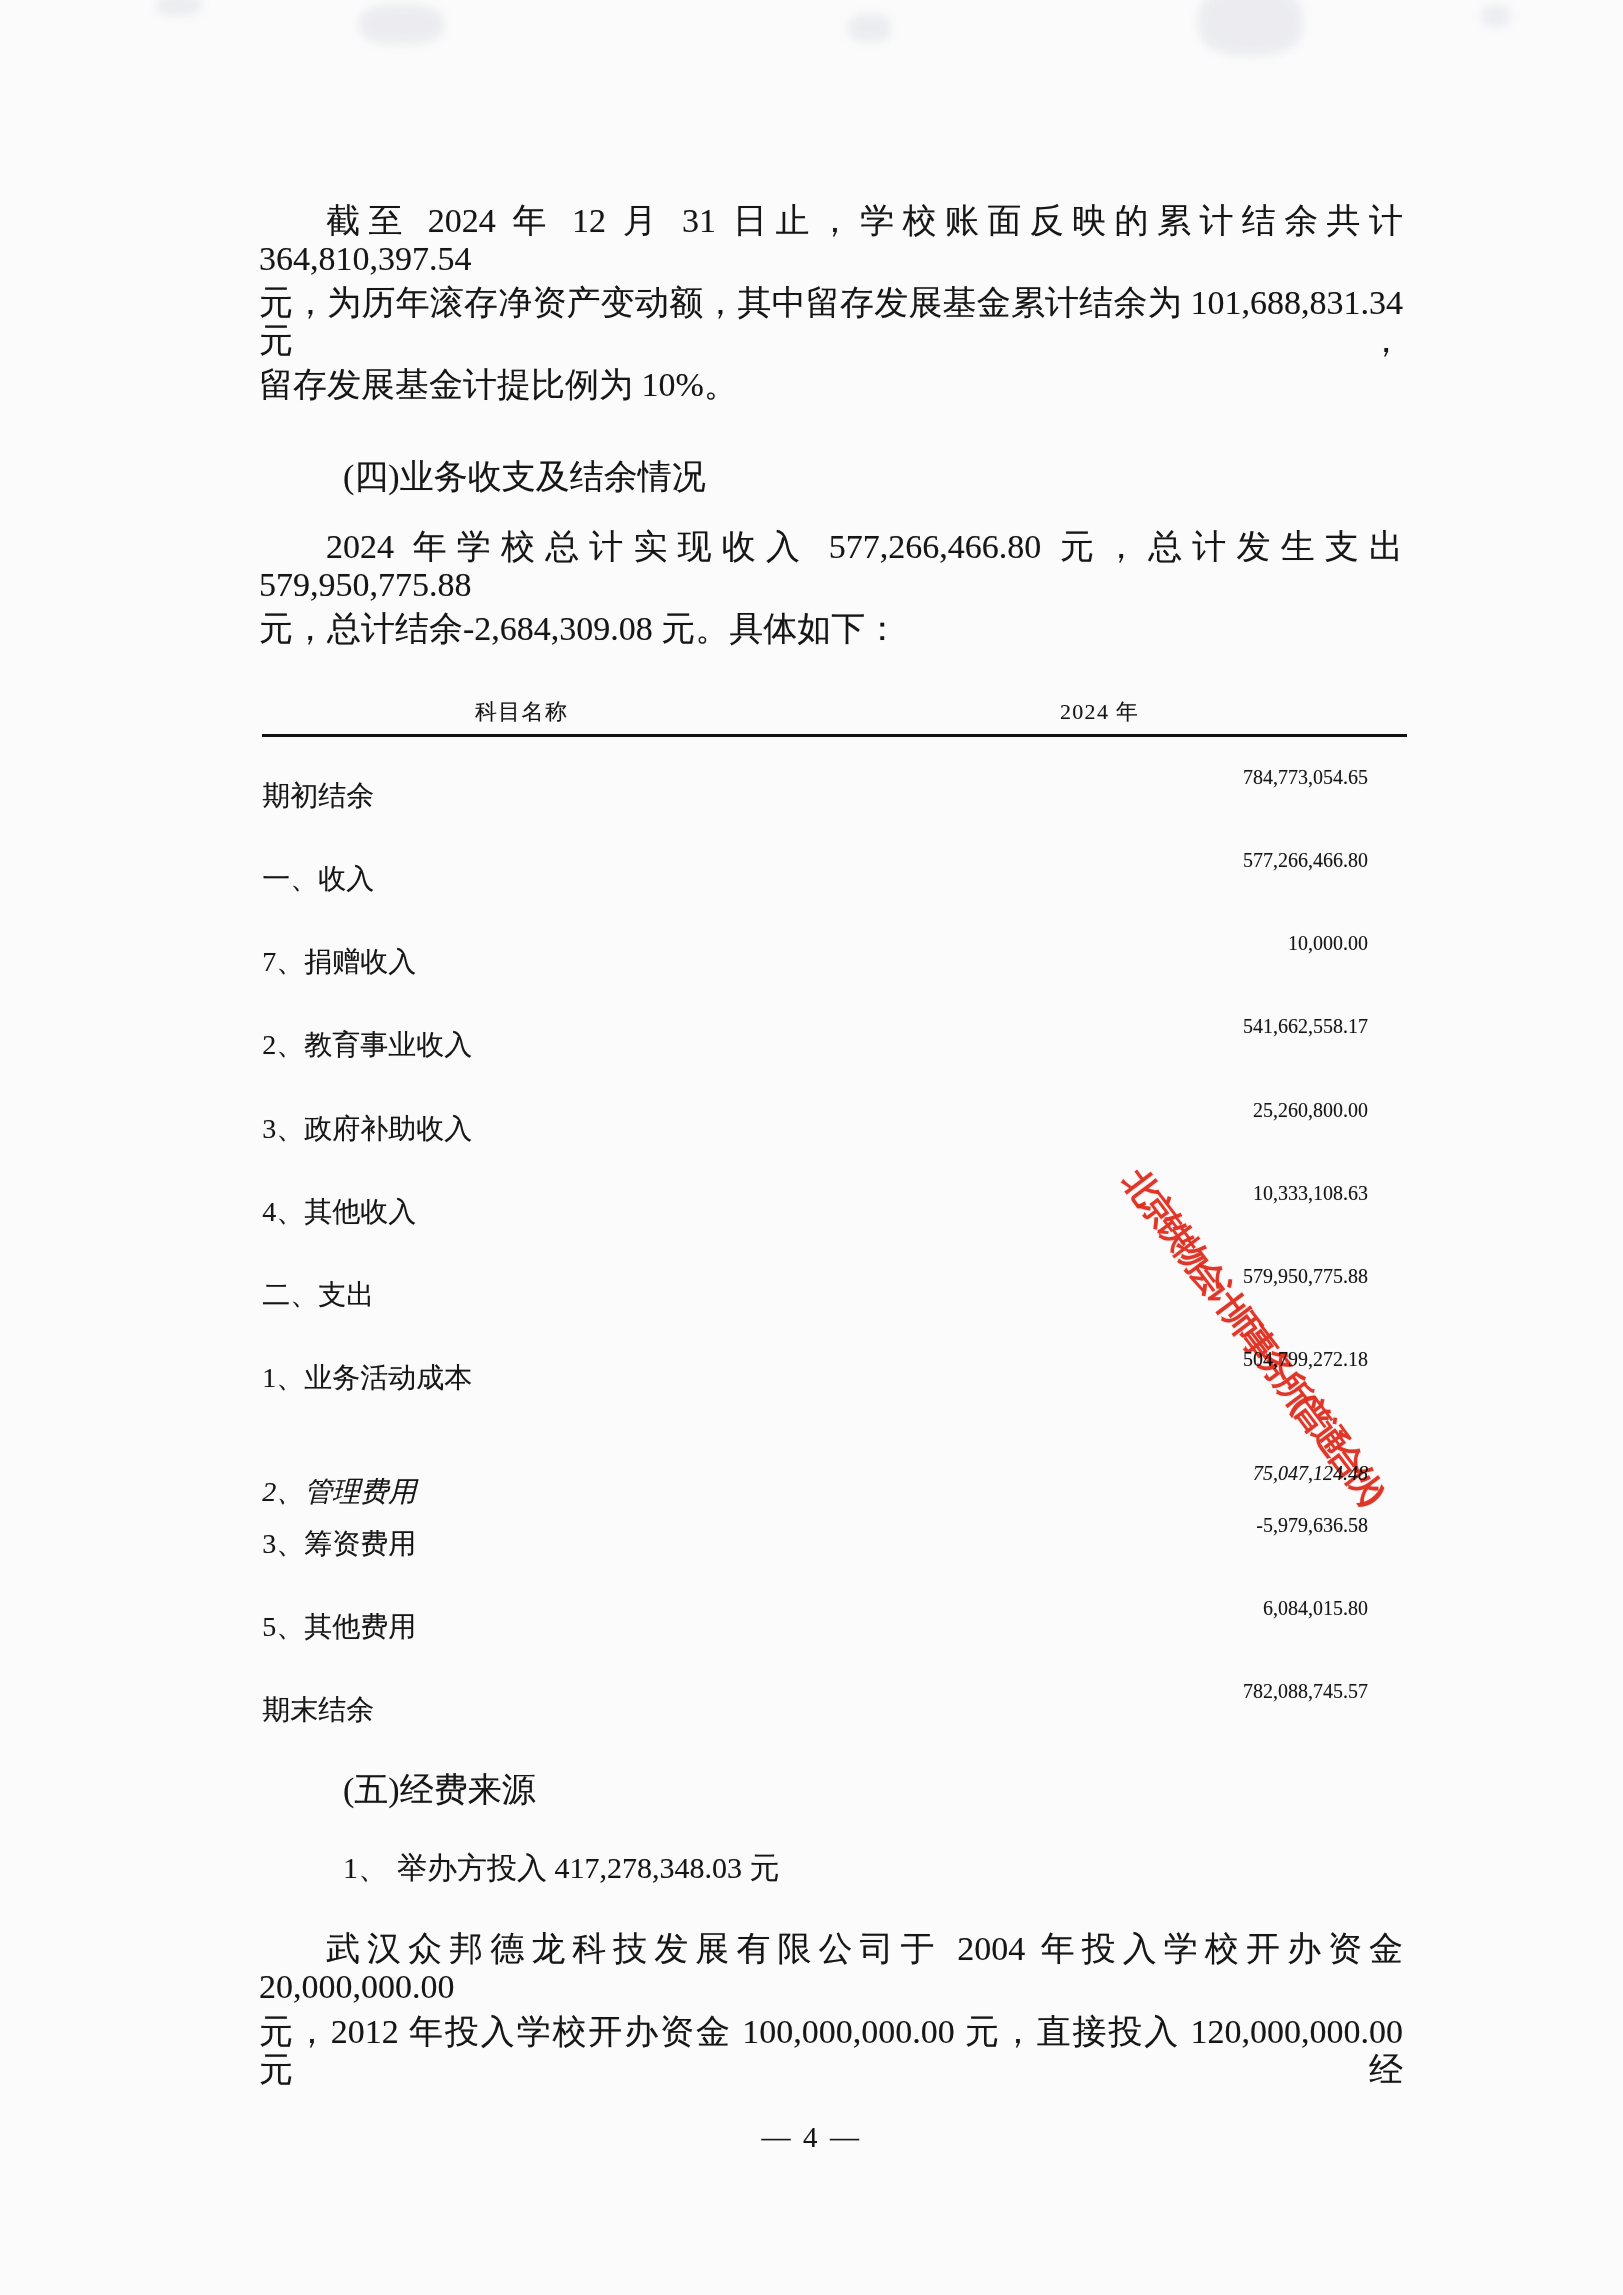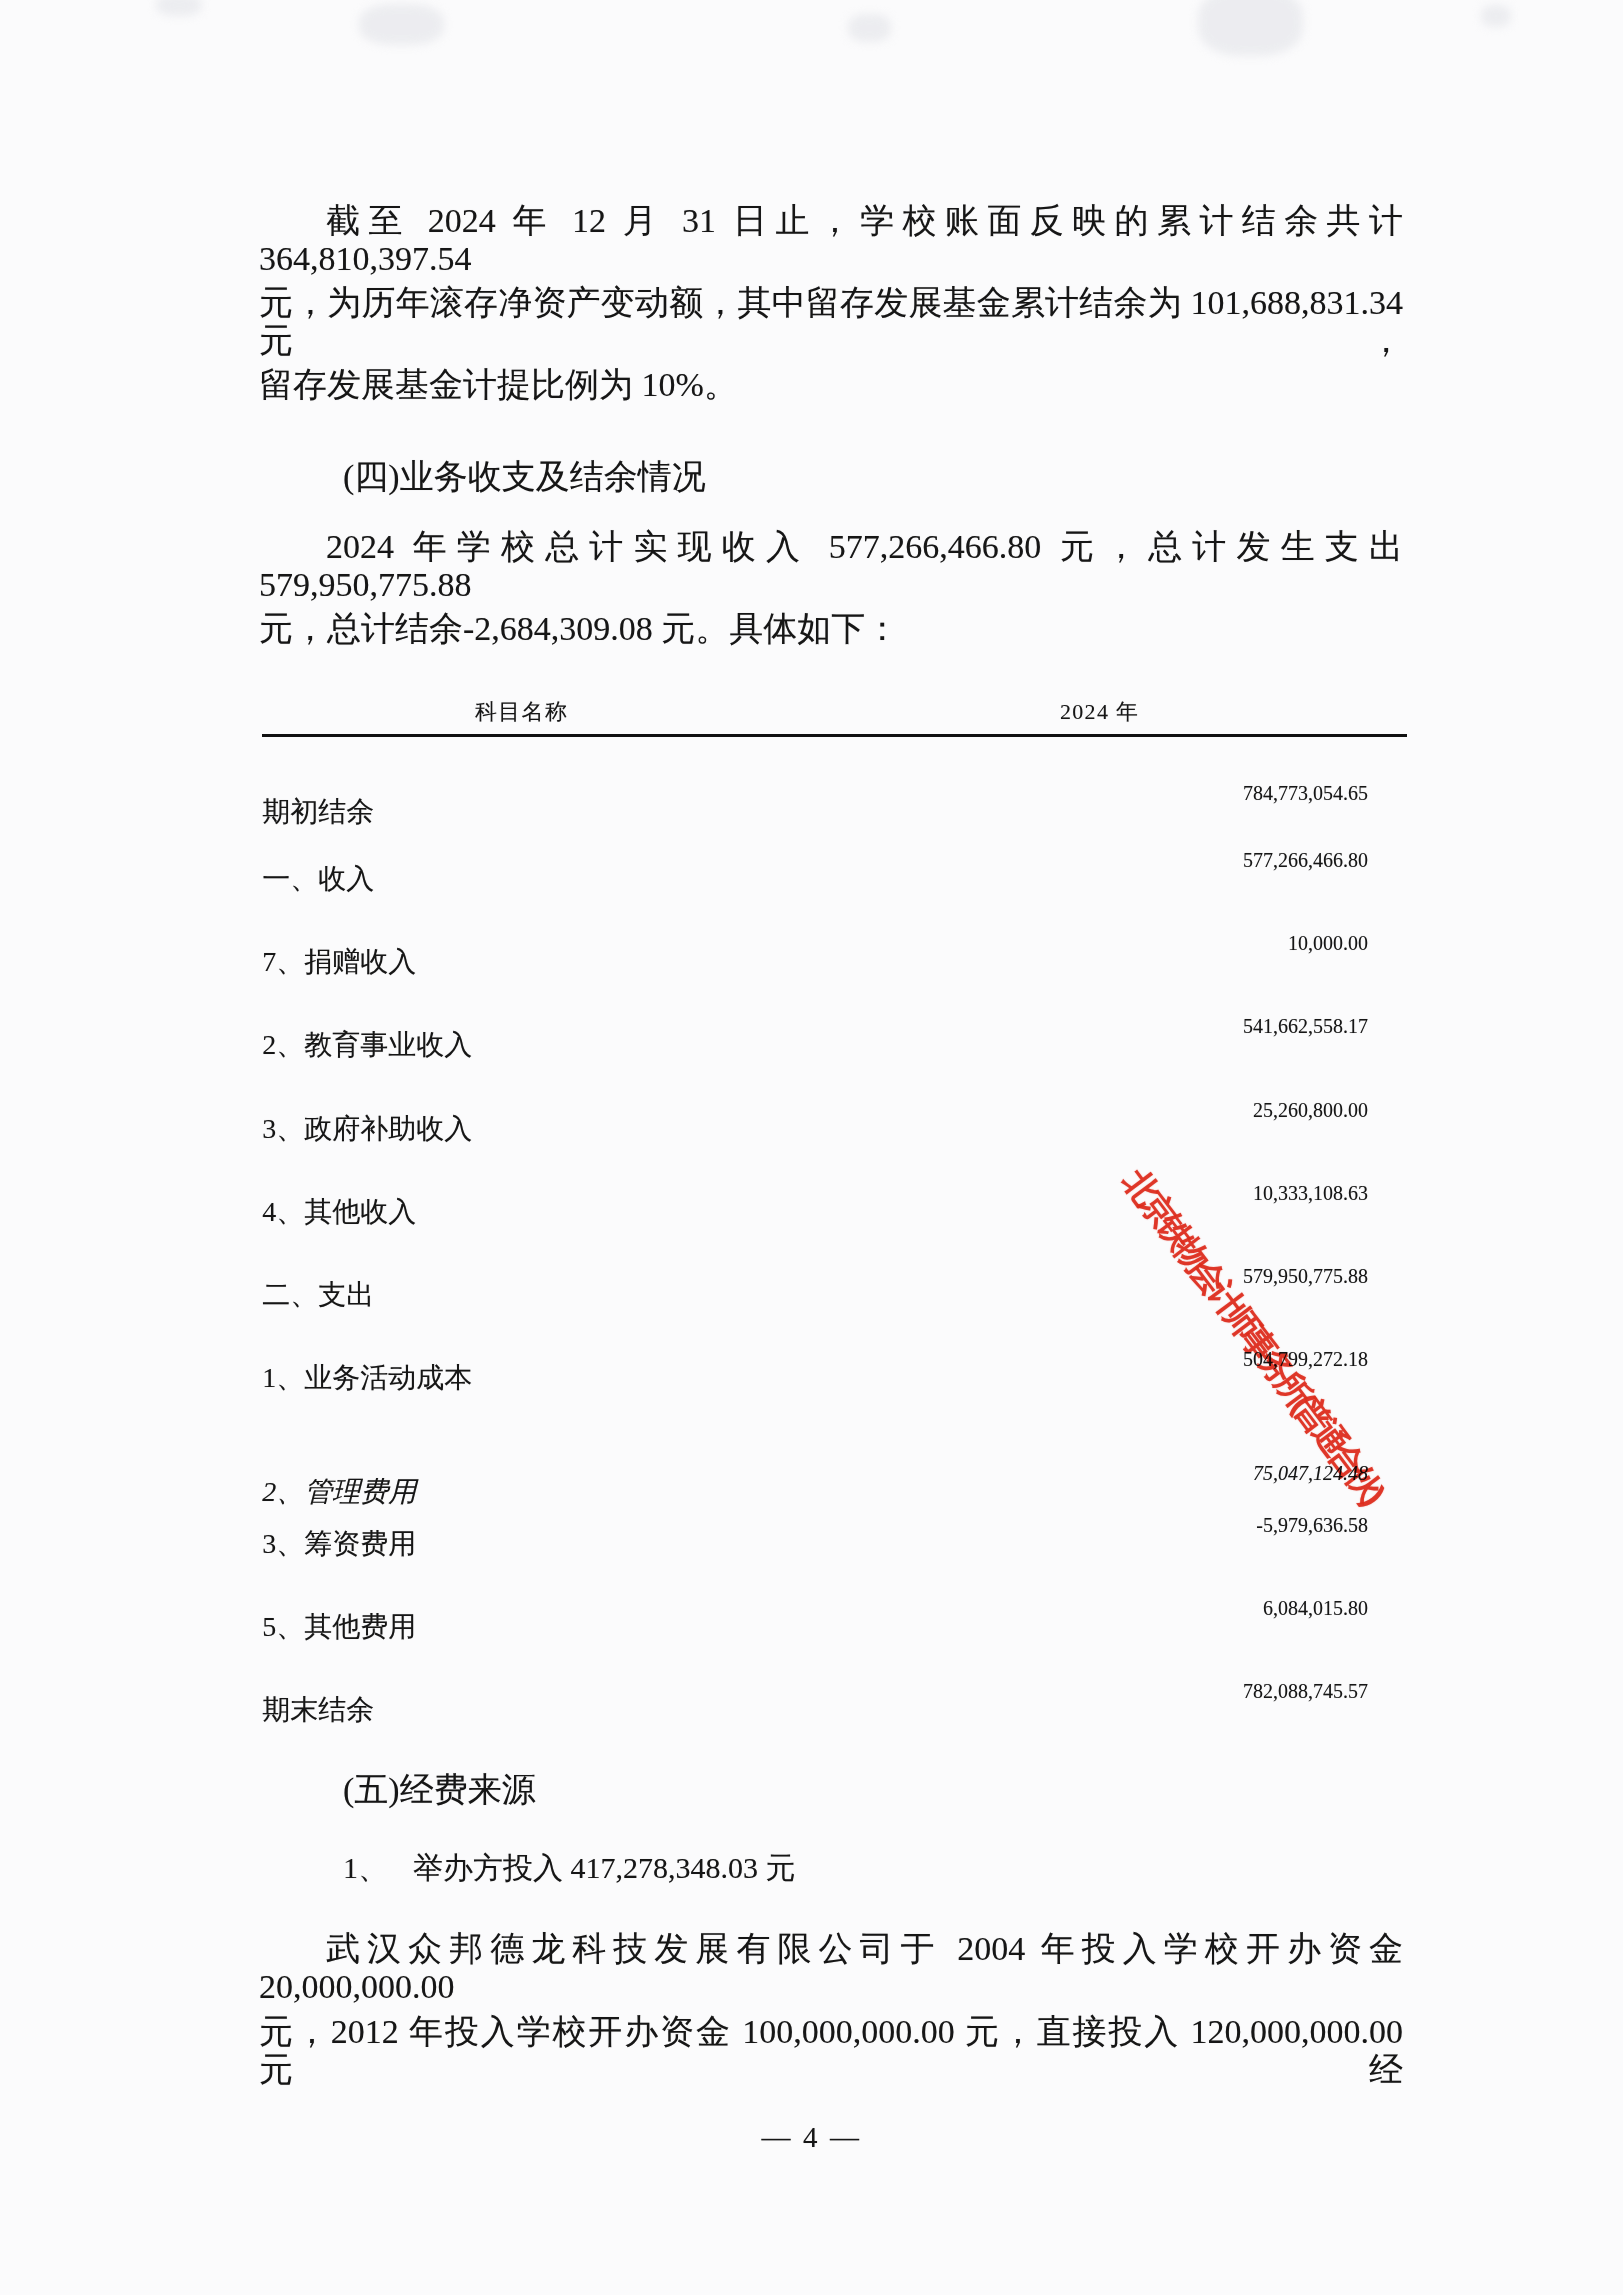--- a/index.html
+++ b/index.html
@@ -30,21 +30,21 @@
   .thead{position:absolute;left:259px;top:693px;width:1144px;height:39px;line-height:38px;font-size:22px;}
   .col-subject{position:absolute;left:216px;top:0;letter-spacing:1.3px;}
   .col-year{position:absolute;left:801px;top:0;letter-spacing:1.3px;}
   .hline{position:absolute;left:262px;top:734px;width:1145px;height:2.6px;background:#111;}
   .tbody{position:absolute;left:259px;top:761px;width:1144px;height:1001px;}
   .trow{position:absolute;left:0;width:100%;height:83px;}
   .trow .lbl{position:absolute;left:3.3px;top:17.7px;line-height:33px;font-size:28px;white-space:nowrap;}
   .trow .val{position:absolute;right:35px;top:0;line-height:33px;font-size:20px;white-space:nowrap;}
 
   .item-line{height:83px;line-height:38px;font-size:30px;white-space:nowrap;}
-  .item-gap{margin-left:25px;}
+  .item-gap{margin-left:9px;}
   .p3 .line{height:83px;}
 
   .stamp{
     position:absolute;left:1149px;top:1160px;
     transform:rotate(53deg);transform-origin:0 0;
     font-family:"Liberation Sans","DejaVu Sans",sans-serif;
     font-weight:bold;font-size:34px;letter-spacing:-5.9px;
     color:rgba(225,44,28,.9);
     white-space:nowrap;
     mix-blend-mode:multiply;
@@ -83,21 +83,21 @@
     <div class="line">元，总计结余-2,684,309.08 元。具体如下：</div>
   </div>
 
   <div class="thead">
     <span class="col-subject">科目名称</span>
     <span class="col-year">2024 年</span>
   </div>
   <div class="hline"></div>
 
   <div class="tbody">
-      <div class="trow" style="top: 16px;">
+      <div class="trow" style="top: 0px;">
         <span class="lbl">期初结余</span>
         <span class="val">784,773,054.65</span>
       </div>
       <div class="trow" style="top: 83px;">
         <span class="lbl">一、收入</span>
         <span class="val">577,266,466.80</span>
       </div>
       <div class="trow" style="top: 166px;">
         <span class="lbl">7、捐赠收入</span>
         <span class="val">10,000.00</span>

